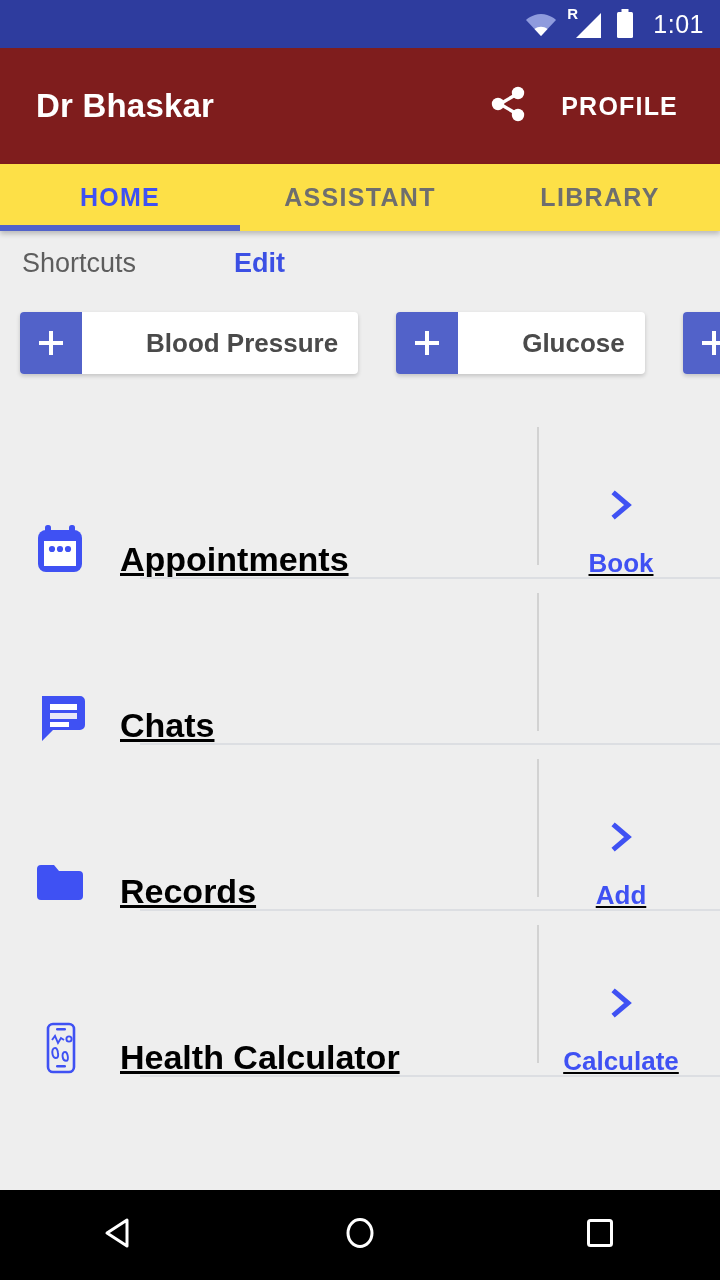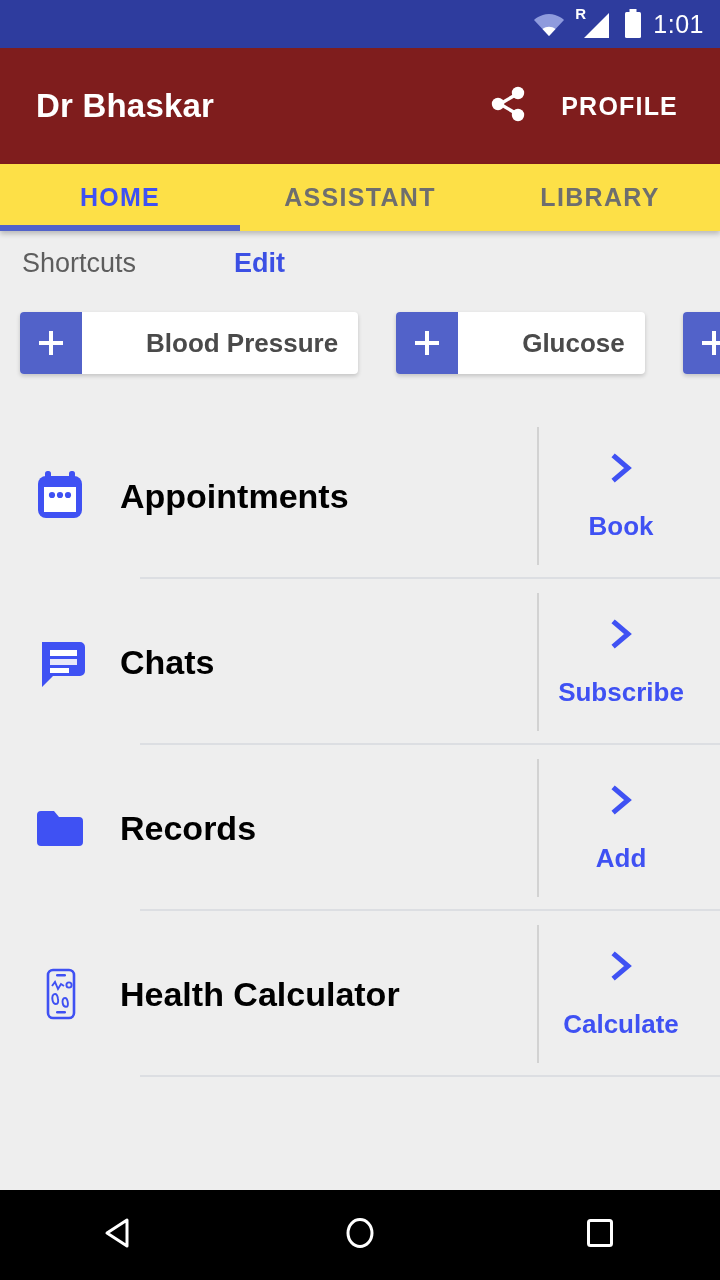--- a/index.html
+++ b/index.html
@@ -10,21 +10,21 @@
     overflow:hidden;
   }
   .screen { position:relative; width:720px; height:1280px; background:#eeeeee; }
 
   
   .statusbar {
     height:48px; background:#2e3c9e; display:flex; align-items:center;
     justify-content:flex-end; padding-right:16px; gap:10px;
   }
   .sb-icon { display:flex; align-items:center; }
-  .sb-time { color:#ffffff; font-size:25px; font-weight:400; letter-spacing:.5px; margin-left:0; }
+  .sb-time { color:#ffffff; font-size:25px; font-weight:400; letter-spacing:.5px; margin-left:8px; }
   .roam-wrap { position:relative; width:38px; height:30px; }
   .roam-r { position:absolute; top:-4px; left:0; color:#fff; font-size:15px; font-weight:700; }
 
   
   .appbar {
     height:116px; background:#7f1d1d; display:flex; align-items:center;
     padding:0 24px 0 36px;
   }
   .app-title { color:#fff; font-size:33px; font-weight:700; letter-spacing:.2px; flex:1; }
   .share-btn { width:70px; height:70px; display:flex; align-items:center; justify-content:center; }
@@ -60,21 +60,21 @@
   .chip-plus {
     width:62px; background:#5262c9; display:flex; align-items:center; justify-content:center;
   }
   .chip-label {
     display:flex; align-items:center; padding:0 20px; font-size:26px;
     font-weight:700; color:#4a4a4a; white-space:nowrap;
   }
 
   
   .list { margin-top:22px; }
-  .row { position:relative; height:166px; display:flex; align-items:center; }
+  .row { position:relative; height:166px; display:flex; align-items:flex-end;text-decoration:underline; }
   .row-icon { width:120px; display:flex; align-items:center; justify-content:center; }
   .row-title { flex:1; font-size:34px; font-weight:700; color:#000; }
   .row-action {
     width:198px; display:flex; flex-direction:column; align-items:center;
     justify-content:center; gap:22px;
   }
   .action-label { color:#3f51f3; font-size:26px; font-weight:700; }
   .v-divider {
     position:absolute; right:181px; top:14px; bottom:14px; width:2px; background:#d2d2d2;
   }
@@ -205,28 +205,20 @@
       <div class="row-icon">
         <svg width="58" height="58" viewBox="0 0 58 58">
           <path d="M11 9 H49 A5 5 0 0 1 54 14 V38 A5 5 0 0 1 49 43 H22 L11 54 Z" fill="#3f51f3"></path>
           <rect x="19" y="17" width="27" height="6" fill="#ffffff"></rect>
           <rect x="19" y="26" width="27" height="6" fill="#e8e8f8"></rect>
           <rect x="19" y="35" width="19" height="5" fill="#ffffff"></rect>
         </svg>
       </div>
       <div class="row-title">Chats</div>
       <div class="v-divider"></div>
-      <div class="row-action">
-        <span>
-          <svg width="34" height="34" viewBox="0 0 34 34">
-            <polyline points="11,6 24,17 11,28" fill="none" stroke="#3f51f3" stroke-width="5" stroke-linecap="square"></polyline>
-          </svg>
-        </span>
-        <span class="action-label">Subscribe</span>
-      </div>
       <div class="h-divider"></div>
     </div>
 
     <div class="row">
       <div class="row-icon">
         <svg width="58" height="58" viewBox="0 0 58 58">
           <path d="M6 16 A4 4 0 0 1 10 12 H23 L28 18 H48 A4 4 0 0 1 52 22 V43 A4 4 0 0 1 48 47 H10 A4 4 0 0 1 6 43 Z" fill="#3f51f3"></path>
         </svg>
       </div>
       <div class="row-title">Records</div>

